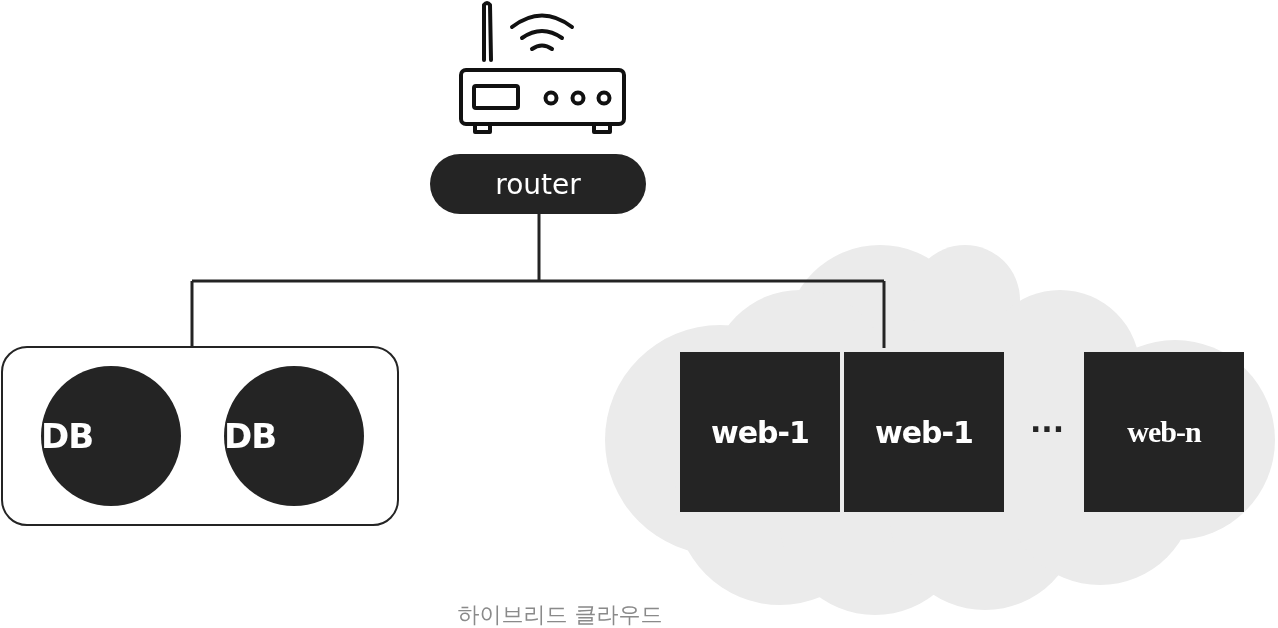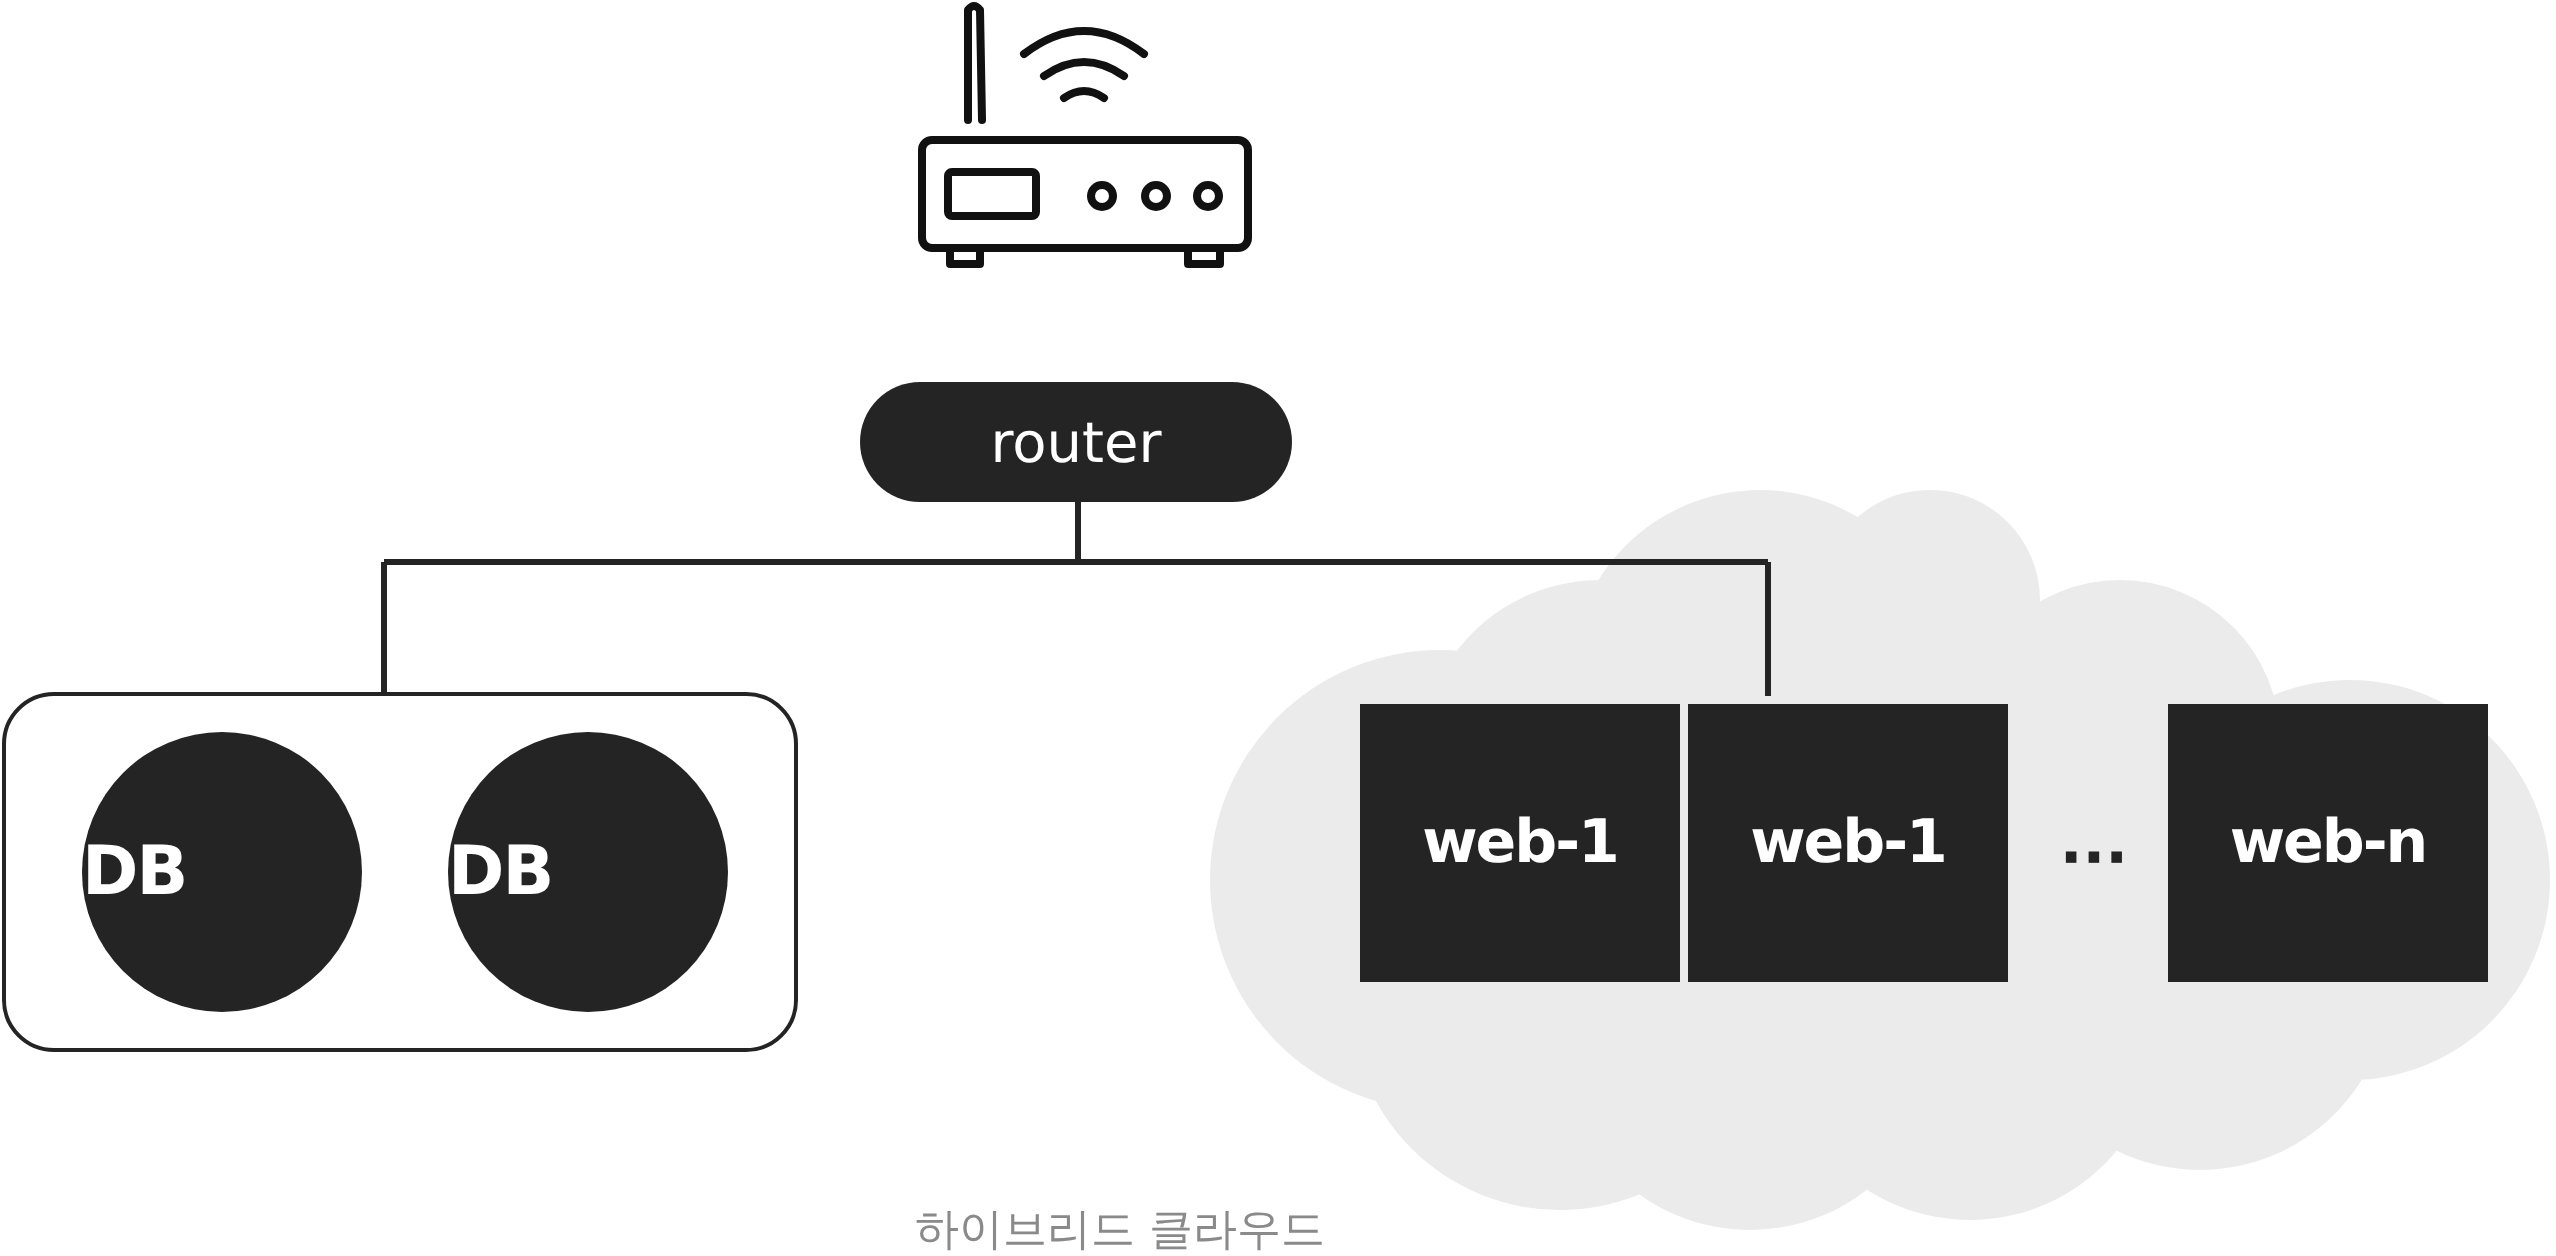--- a/index.html
+++ b/index.html
@@ -1,27 +1,27 @@
 <!DOCTYPE html>
 <html><head>
 <meta charset="utf-8">
 <style>
   html, body { margin:0; padding:0; background:#ffffff; }
   body { width:1278px; height:628px; position:relative; overflow:hidden;
          font-family:"DejaVu Sans", "Liberation Sans", sans-serif; }
   #diagram { position:absolute; left:0; top:0; }
   .pill { position:absolute; left:430px; top:154px; width:216px; height:60px;
           background:#242424; border-radius:30px; color:#fff; font-size:28px;
-          display:flex; align-items:center; justify-content:center;margin-top:37px; }
+          display:flex; align-items:center; justify-content:center; }
   .db-group { position:absolute; left:1px; top:346px; width:398px; height:180px;
               border:2px solid #242424; border-radius:26px; box-sizing:border-box; }
   .db { position:absolute; width:140px; height:140px; border-radius:50%;
         background:#242424; color:#fff; font-size:34px; font-weight:bold;
         display:flex; align-items:center; justify-content:flex-start; letter-spacing:-1px; }
-  .web { position:absolute; top:352px; width:160px; height:139px; background:#242424;
+  .web { position:absolute; top:352px; width:160px; height:160px; background:#242424;
          color:#fff; font-size:30px; font-weight:bold; display:flex;
          align-items:center; justify-content:center; letter-spacing:-1px; }
   .ellipsis { position:absolute; left:1022px; top:412px; width:50px; height:40px;
               font-size:30px; font-weight:bold; color:#242424; text-align:center; }
   .caption { position:absolute; left:440px; top:600px; width:240px; text-align:center;
              font-size:22px; color:#8a8a8a; }
 </style>
 </head>
 <body>
 
@@ -74,17 +74,17 @@
   <span>DB</span>
 </div>
 
 <div class="web" style="left:680px;">
   <span>web-1</span>
 </div>
 <div class="web" style="left:844px;">
   <span>web-1</span>
 </div>
 <div class="ellipsis">···</div>
-<div class="web" style="left:1084px;">
+<div class="web" style="left:1084px;font-family:Liberation Serif, serif;">
   <span>web-n</span>
 </div>
 
 <div class="caption">하이브리드 클라우드</div>
 
 </body></html>

